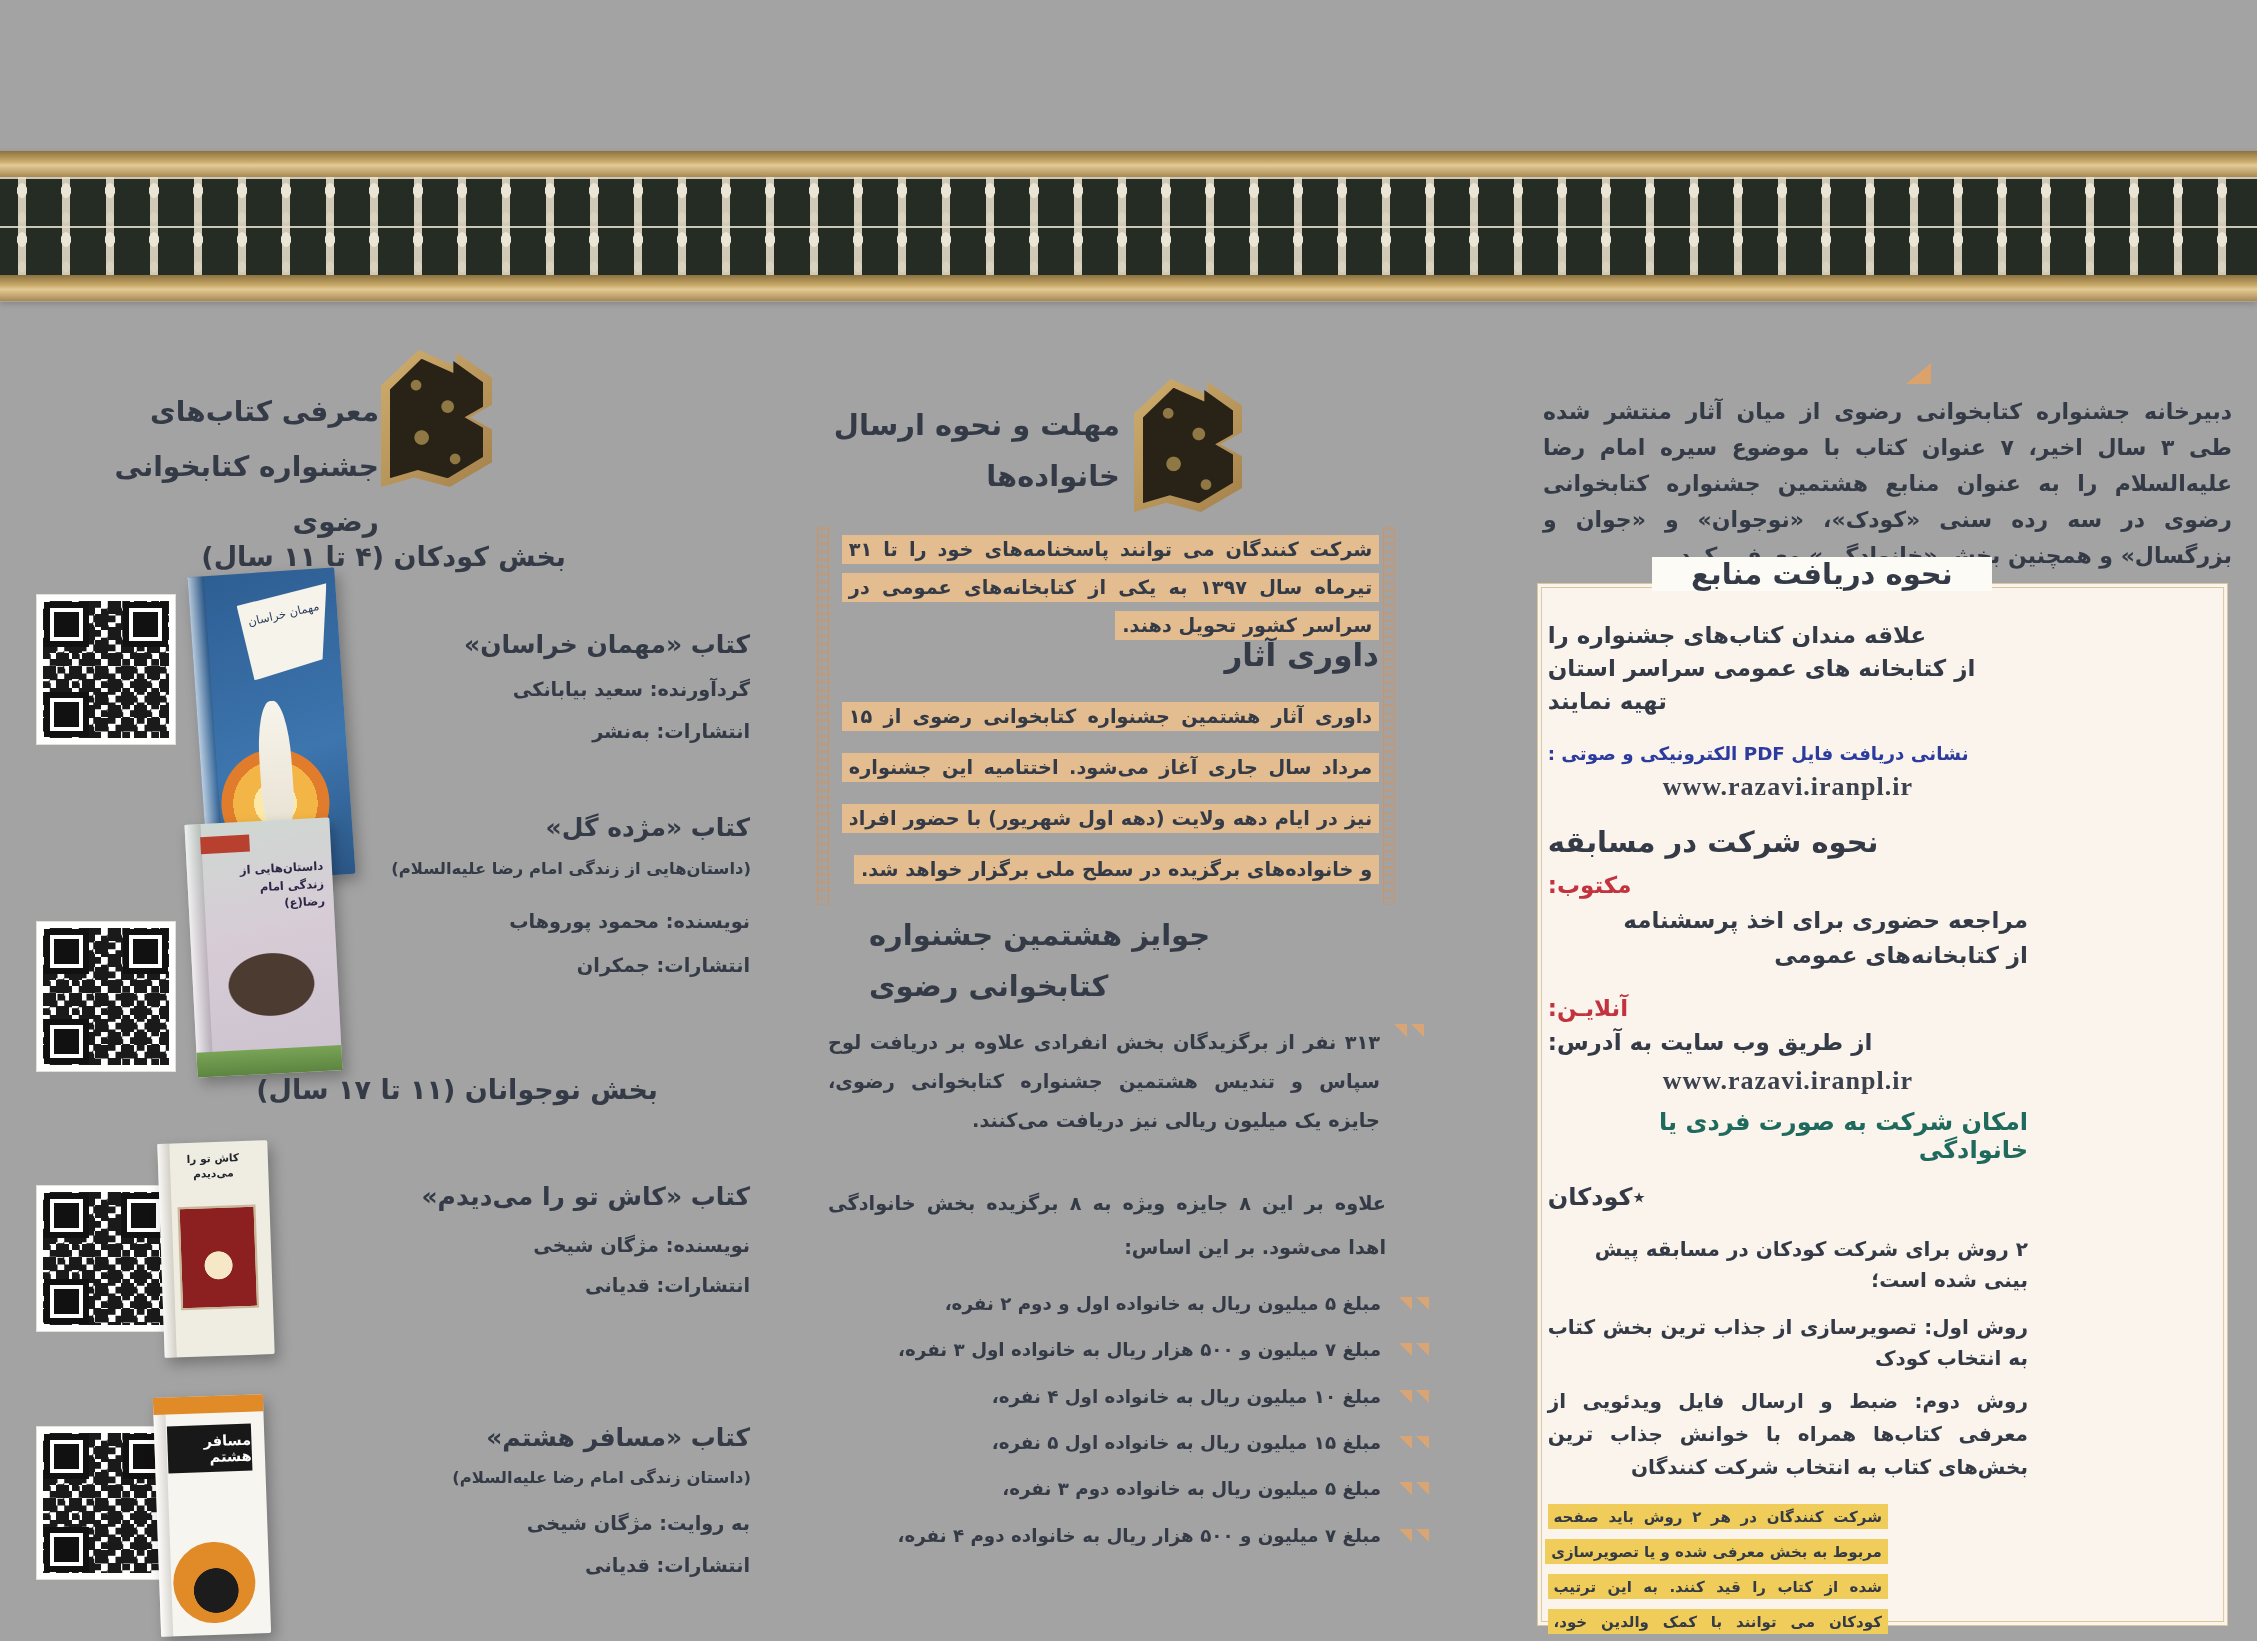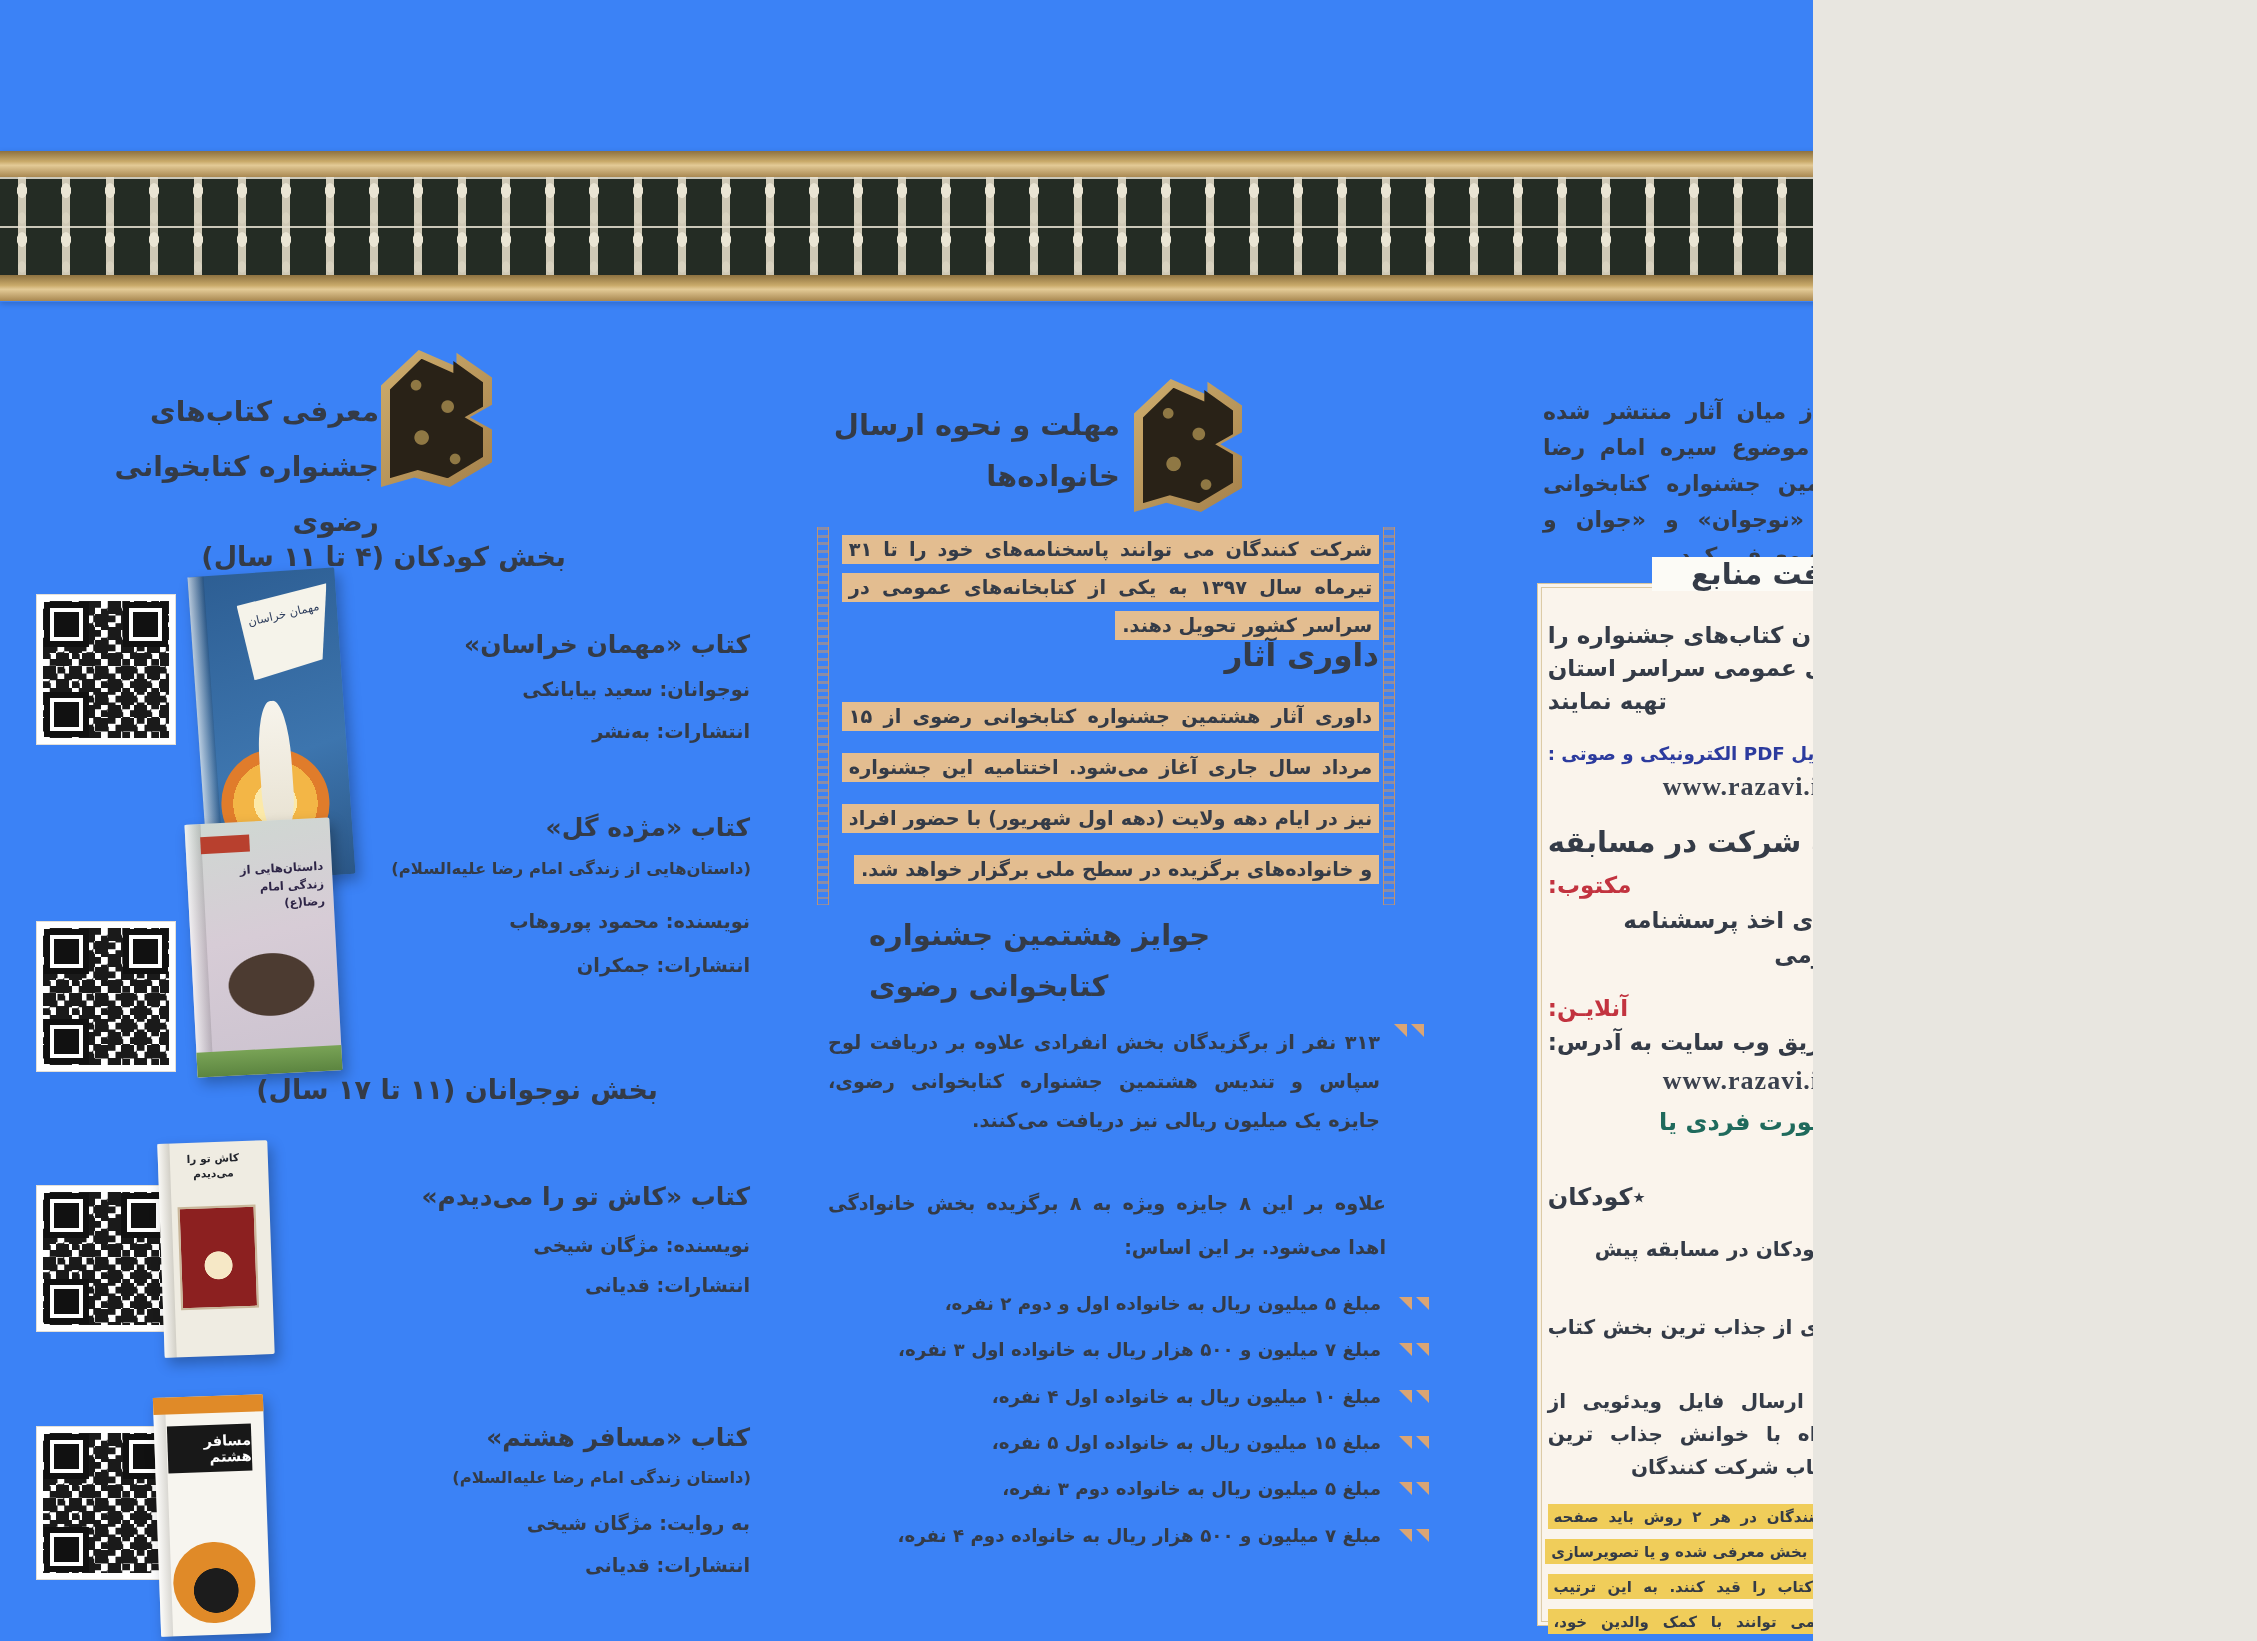--- a/index.html
+++ b/index.html
@@ -1,16 +1,16 @@
 <!DOCTYPE html>
 <html><head>
 <meta charset="utf-8">
 <style>
   html,body{margin:0;padding:0;background:#e8e6e0;}
-  .page{position:relative;width:1813px;height:1641px;background:#3b82f6;overflow:hidden;
+  .page{position:relative;width:2257px;height:1641px;background:#a3a3a3;overflow:hidden;
         font-family:"DejaVu Sans",sans-serif;}
   .abs{position:absolute;}
   .fa{font-family:"DejaVu Sans",sans-serif;direction:rtl;unicode-bidi:plaintext;
       font-weight:700;color:#343b47;}
   .just{text-align:justify;}
   .ctr{text-align:left;}
   .rgt{text-align:right;}
 
   
   .band{position:absolute;left:0;top:151px;width:2257px;height:151px;box-shadow:0 1.9px 5.8px rgba(0,0,0,.18);}
@@ -136,21 +136,21 @@
     <div class="f f-bl"></div>
   </div>
   <div class="book c1" style="left:198px;top:572px;width:147px;height:307px">
     <div class="flag">
       <span>مهمان خراسان</span>
     </div>
     <div class="sun"></div>
     <div class="fig"></div>
   </div>
   <div class="abs fa rgt" style="left:381px;top:630px;width:369px;font-size:25px">کتاب «مهمان خراسان»</div>
-  <div class="abs fa rgt" style="left:381px;top:678px;width:369px;font-size:19.3px">نوجوانان: سعید بیابانکی</div>
+  <div class="abs fa rgt" style="left:381px;top:678px;width:369px;font-size:19.3px">گردآورنده: سعید بیابانکی</div>
   <div class="abs fa rgt" style="left:381px;top:720px;width:369px;font-size:19.3px">انتشارات: به‌نشر</div>
 
   <div class="qr" style="left:37px;top:922px;width:126px;height:137px">
     <div class="f f-tl"></div>
     <div class="f f-tr"></div>
     <div class="f f-bl"></div>
   </div>
   <div class="book c2" style="left:191px;top:821px;width:145px;height:253px">
     <div class="tag"></div>
     <div class="ttl">داستان‌هایی از زندگی امام رضا(ع)</div>

